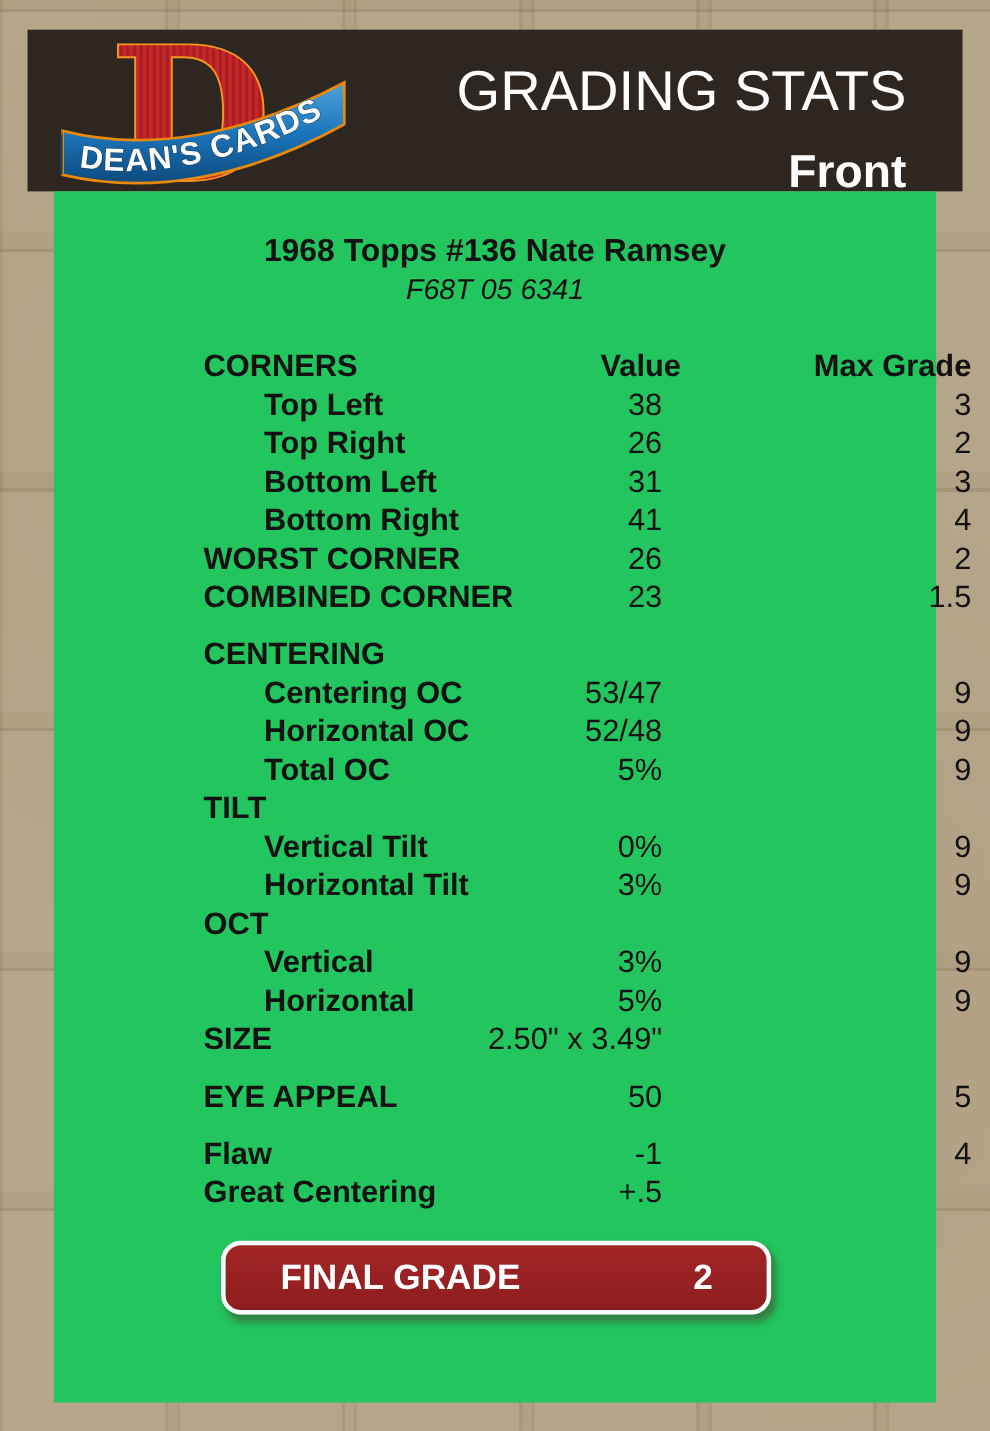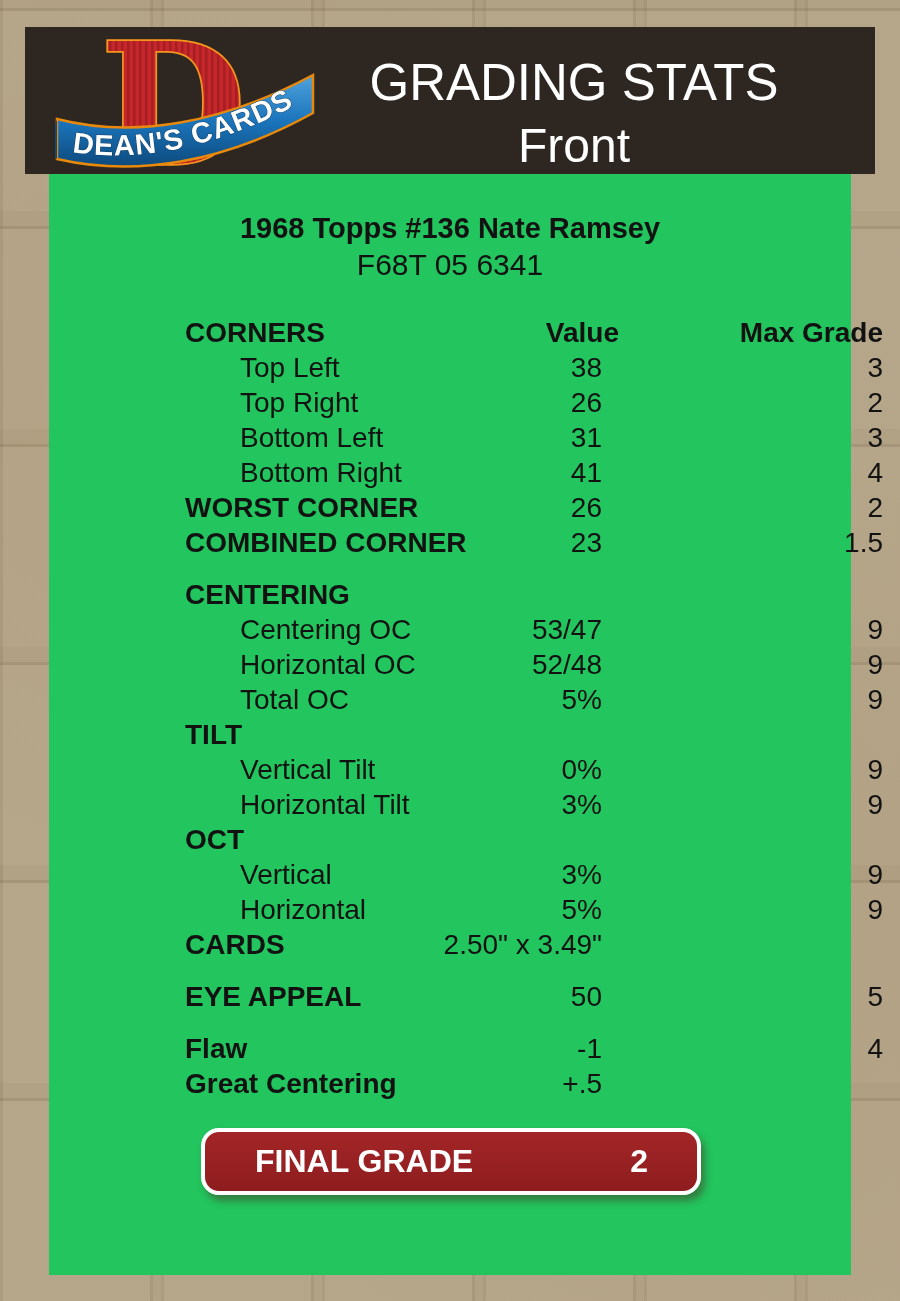--- a/index.html
+++ b/index.html
@@ -18,36 +18,36 @@
         rgba(110,88,58,0.10) 0px, rgba(110,88,58,0.10) 3px,
         rgba(250,242,222,0.05) 3px, rgba(250,242,222,0.05) 150px,
         rgba(92,74,50,0.12) 150px, rgba(92,74,50,0.12) 153px,
         rgba(173,157,128,0.0) 153px, rgba(173,157,128,0.0) 161px);
   }
   .header-bar{
     position:absolute;left:25px;top:27px;width:850px;height:147px;
     background:#2e2721;
   }
   .logo-wrap{position:absolute;left:30px;top:6px;width:262px;height:136px;}
-  .header-text{position:absolute;left:299px;top:0;width:500px;height:147px;color:#ffffff;text-align:center;}
+  .header-text{position:absolute;left:299px;top:0;width:500px;height:147px;color:#ffffff;text-align:right;}
   .ht-title{position:absolute;top:30px;width:100%;font-size:51px;line-height:1;font-weight:normal;white-space:nowrap;}
-  .ht-sub{position:absolute;top:95px;width:100%;font-size:48px;line-height:1;font-weight:normal;}
+  .ht-sub{position:absolute;top:108px;width:100%;font-size:42px;line-height:1;font-weight:bold;}
   .panel{
     position:absolute;left:49px;top:174px;width:802px;height:1101px;
     background:#22c55e;color:#121212;
   }
   .card-title{position:absolute;top:40px;left:0;width:100%;text-align:center;
     font-size:29px;font-weight:bold;line-height:1;white-space:nowrap;}
   .card-code{position:absolute;top:76px;left:0;width:100%;text-align:center;
-    font-size:30px;line-height:1;white-space:nowrap;}
+    font-size:26px;line-height:1;white-space:nowrap;font-style:italic;}
   .stats{position:absolute;top:141px;left:0;width:100%;margin-left:32px;}
   .trow{display:grid;grid-template-columns:321px 200px 281px;height:35px;
     align-items:center;font-size:28px;}
   .c-label{white-space:nowrap;}
-  .trow.item .c-label{padding-left:159px;}
+  .trow.item .c-label{padding-left:159px;font-weight:bold;}
   .trow.section .c-label,.trow.header .c-label{padding-left:104px;font-weight:bold;}
   .c-value{text-align:right;white-space:nowrap;}
   .c-max{text-align:right;padding-left:27px;white-space:nowrap;}
   .trow.header{font-weight:bold;}
   .trow.header .c-value{transform:translateX(17px);}
   .spacer{height:17px;}
   .final-grade{
     position:absolute;left:152px;top:954px;width:500px;height:67px;
     box-sizing:border-box;border:4px solid #ffffff;border-radius:18px;
     background:linear-gradient(#a32527,#8e1d1f);
@@ -178,21 +178,21 @@
       <div class="c-label">Vertical</div>
       <div class="c-value">3%</div>
       <div class="c-max">9</div>
     </div>
     <div class="trow item">
       <div class="c-label">Horizontal</div>
       <div class="c-value">5%</div>
       <div class="c-max">9</div>
     </div>
     <div class="trow section">
-      <div class="c-label">CARDS</div>
+      <div class="c-label">SIZE</div>
       <div class="c-value">2.50" x 3.49"</div>
       <div class="c-max"></div>
     </div>
 
     <div class="spacer"></div>
 
     <div class="trow section">
       <div class="c-label">EYE APPEAL</div>
       <div class="c-value">50</div>
       <div class="c-max">5</div>

